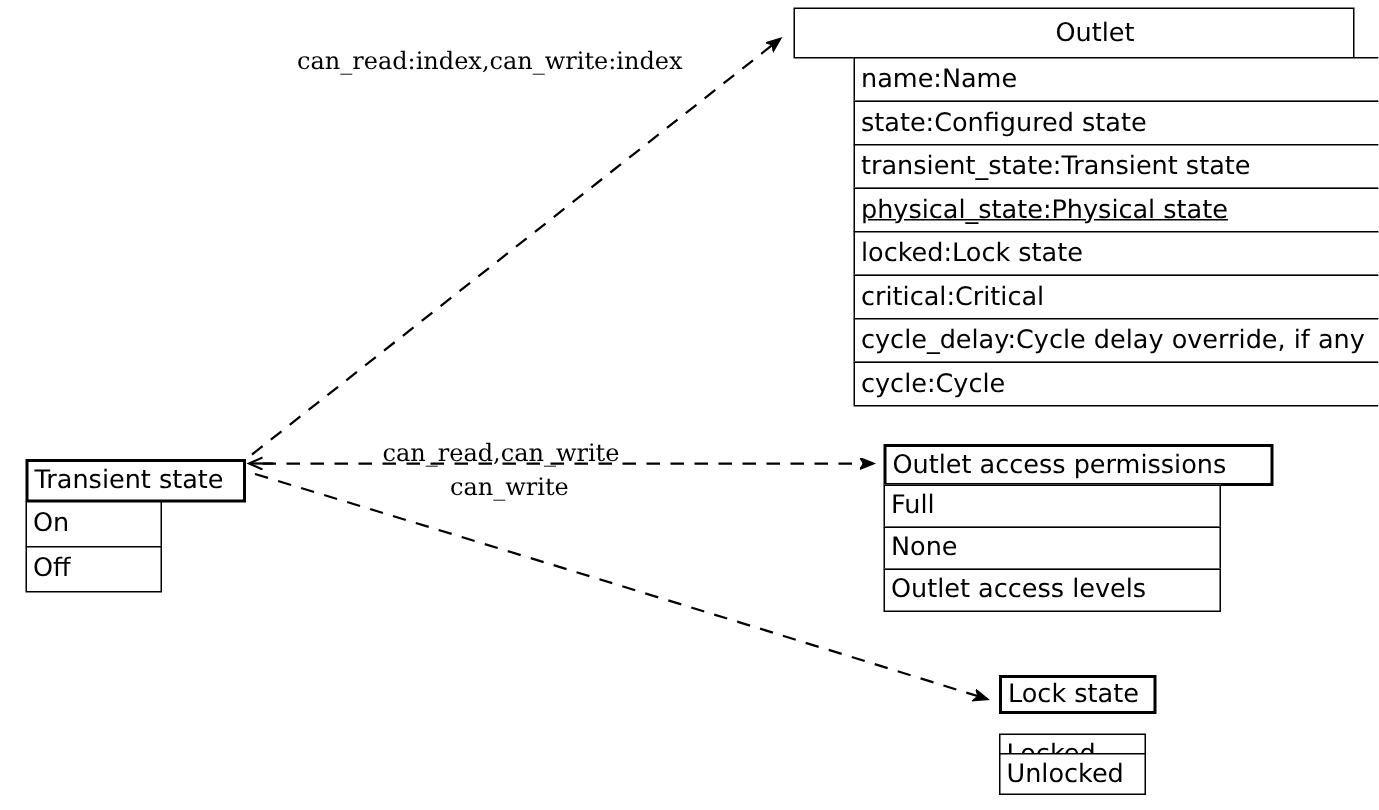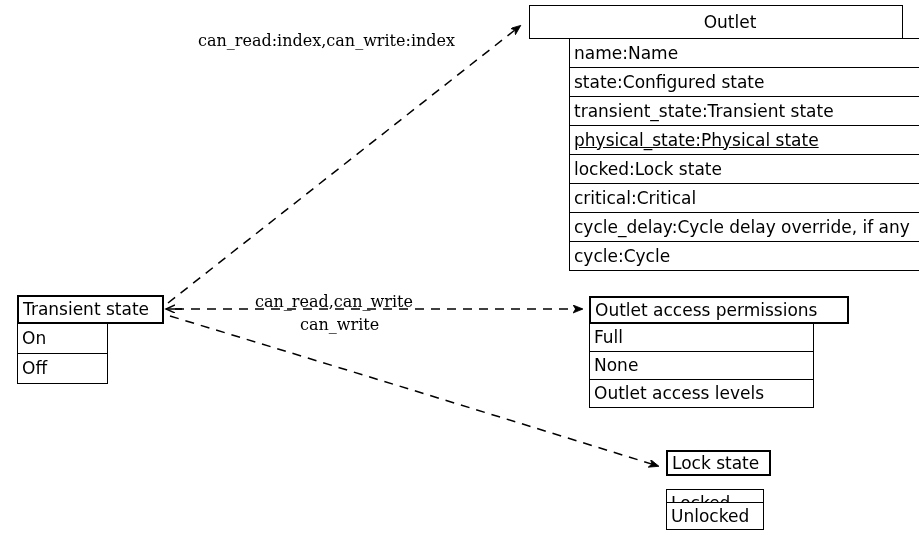--- a/index.html
+++ b/index.html
@@ -98,21 +98,21 @@
     <div class="cell attr" style="left:0px; top:33px; width:374px; height:30px;">name:Name</div>
     <div class="cell attr" style="left:0px; top:62px; width:374px; height:30px;">state:Configured state</div>
     <div class="cell attr" style="left:0px; top:91px; width:374px; height:30px;">transient_state:Transient state</div>
     <div class="cell attr" style="left:0px; top:120px; width:402px; height:30px;text-decoration:underline;">physical_state:Physical state</div>
     <div class="cell attr" style="left:0px; top:149px; width:374px; height:30px;">locked:Lock state</div>
     <div class="cell attr" style="left:0px; top:178px; width:374px; height:30px;">critical:Critical</div>
     <div class="cell attr" style="left:0px; top:207px; width:374px; height:30px;">cycle_delay:Cycle delay override, if any</div>
     <div class="cell attr" style="left:0px; top:236px; width:374px; height:30px;">cycle:Cycle</div>
   </div>
 
-  <div class="node" style="left:17px; top:295px; width:147px; height:90px;">
+  <div class="node" style="left:17px; top:306px; width:147px; height:90px;">
     <div class="cell title row-left" style="left:0px; top:0px; width:147px; height:29px; border-width:2px;">Transient state</div>
     <div class="cell row-left" style="left:0px; top:28px; width:91px; height:31px;">On</div>
     <div class="cell row-left" style="left:0px; top:58px; width:91px; height:31px;">Off</div>
   </div>
 
   <div class="node" style="left:589px; top:296px; width:260px; height:112px;">
     <div class="cell title row-left" style="left:0px; top:0px; width:260px; height:28px; border-width:2px;">Outlet access permissions</div>
     <div class="cell row-left" style="left:0px; top:27px; width:225px; height:29px;">Full</div>
     <div class="cell row-left" style="left:0px; top:55px; width:225px; height:29px;">None</div>
     <div class="cell row-left" style="left:0px; top:83px; width:225px; height:29px;">Outlet access levels</div>

